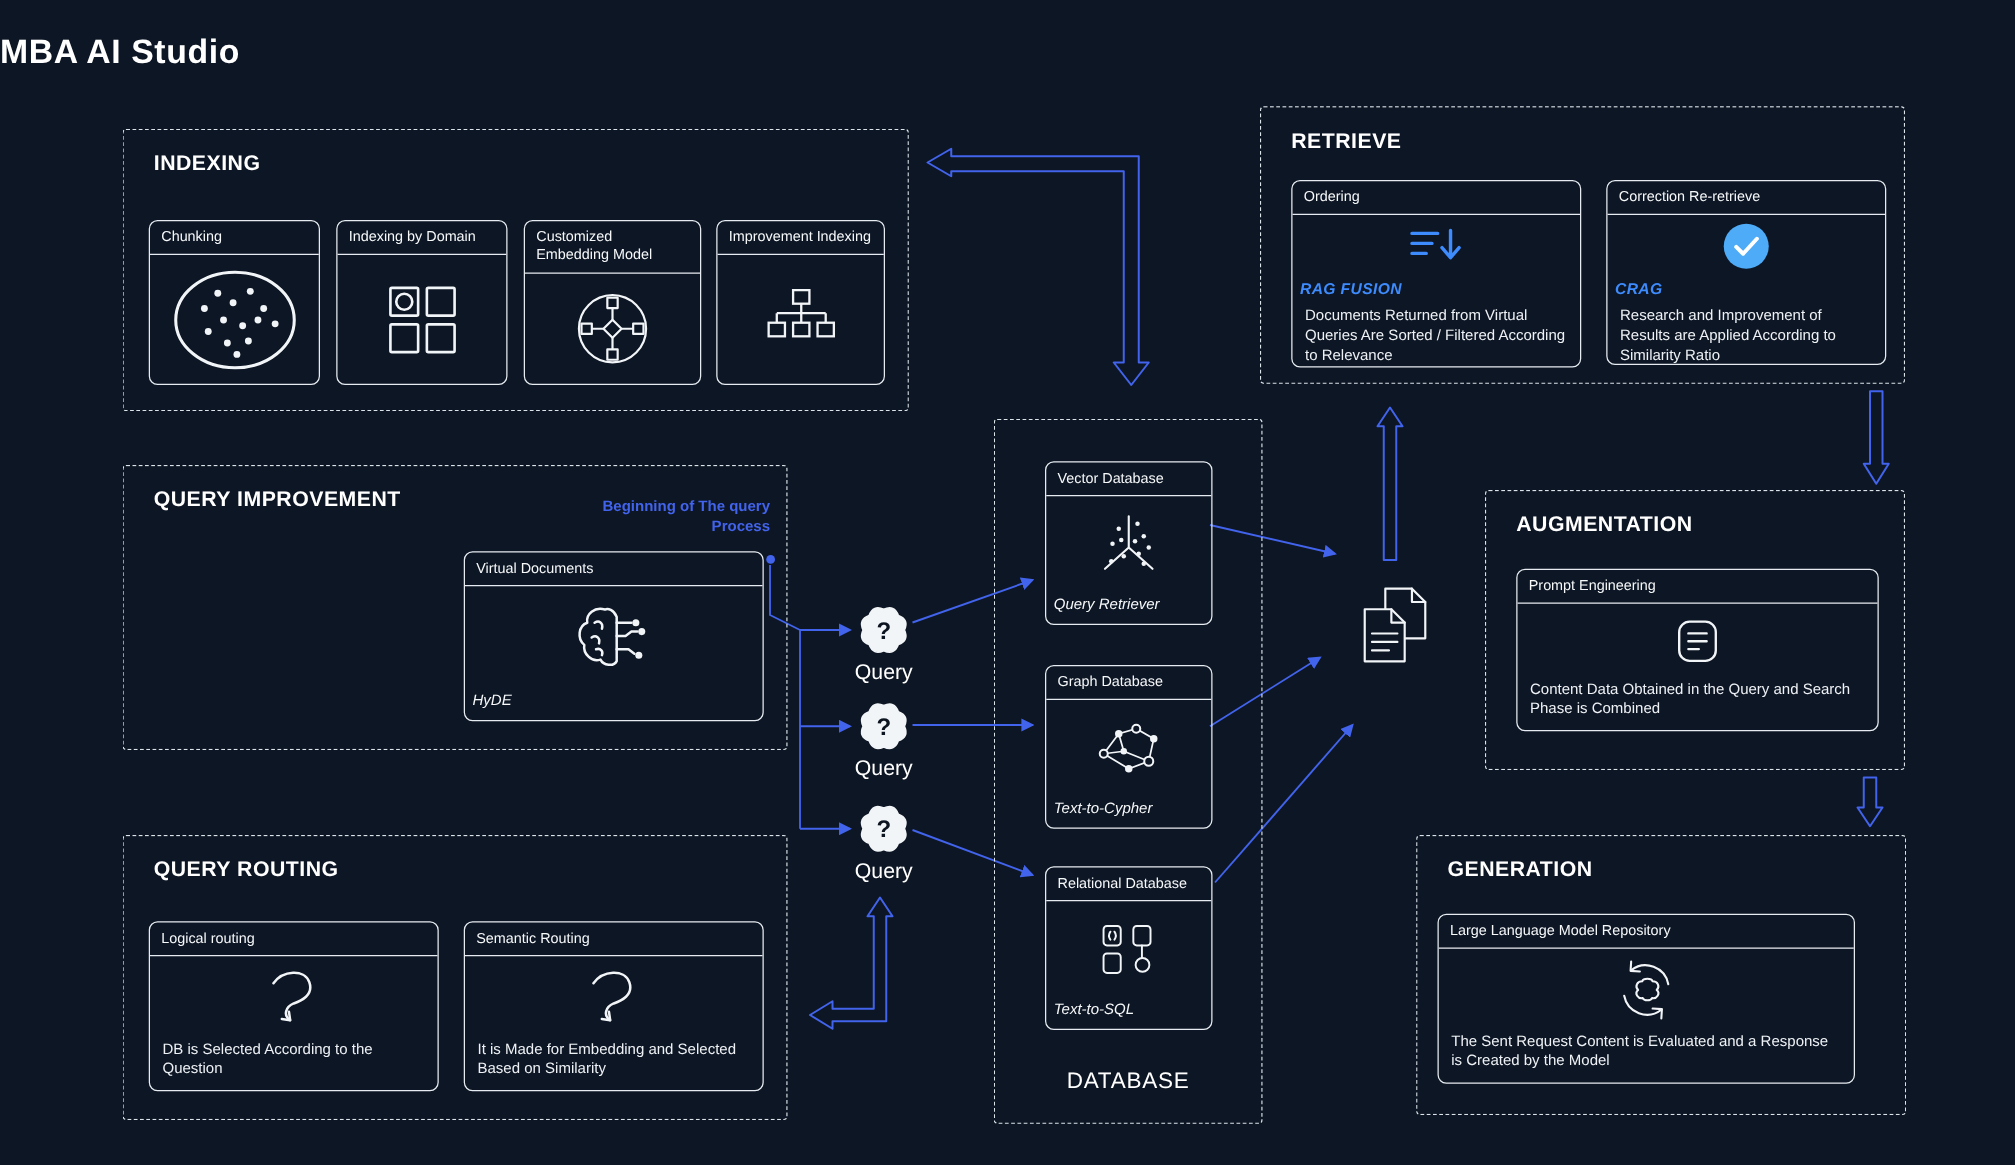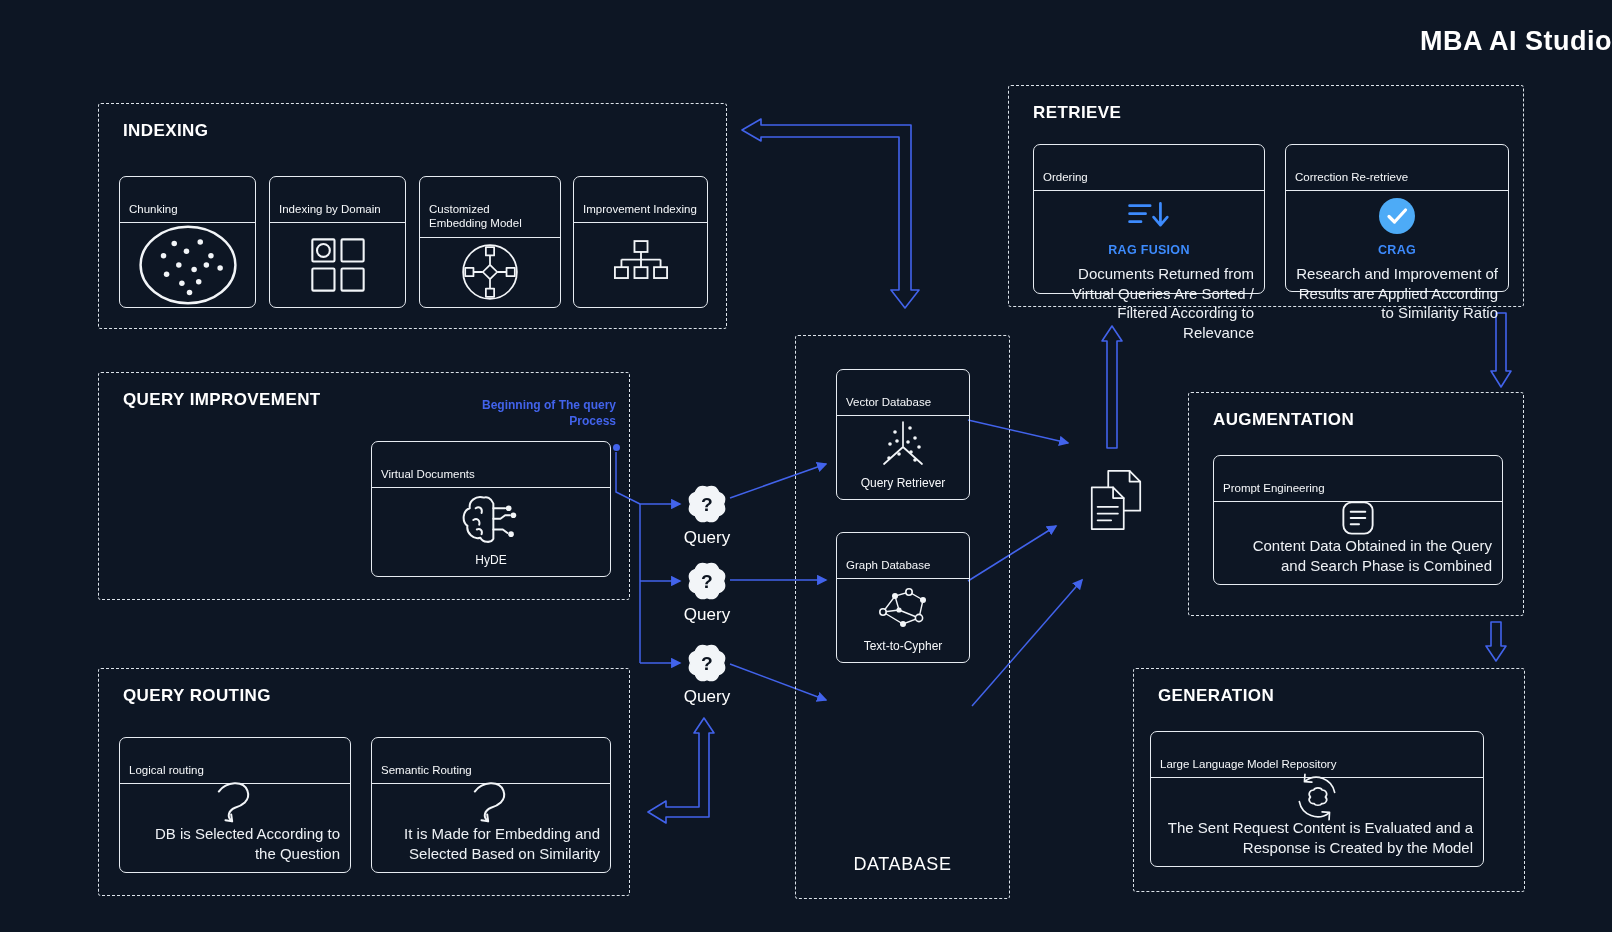--- a/index.html
+++ b/index.html
@@ -1,30 +1,30 @@
 <!DOCTYPE html>
 <html><head>
 <meta charset="utf-8">
 <style>
   html,body { margin:0; padding:0; background:#0d1624; }
   .canvas { position:relative; width:1612px; height:932px; background:#0d1624; overflow:hidden;
             font-family:"Liberation Sans", sans-serif; color:#f2f5f8; }
-  .app-title { position:absolute; left:0; top:26px; width:100%; text-align:right;
+  .app-title { position:absolute; left:0; top:26px; width:100%; text-align:left;
                font-size:27px; font-weight:800; letter-spacing:.5px; color:#ffffff; z-index:2; }
   .section { position:absolute; border:1.6px dashed #dce3ea; border-radius:3px; z-index:2; }
   .sec-title { position:absolute; top:17px; left:24px; font-size:17px; font-weight:bold;
                color:#fff; letter-spacing:.4px; white-space:nowrap; }
   .card { position:absolute; border:1px solid #e7ecf2; border-radius:7px;
           display:flex; flex-direction:column; background:transparent; }
-  .card-head { padding:6px 9px; font-size:11.5px; line-height:1.25; border-bottom:1px solid #e7ecf2; color:#f6f8fa;margin-top:19px; }
+  .card-head { padding:6px 9px; font-size:11.5px; line-height:1.25; border-bottom:1px solid #e7ecf2; color:#f6f8fa; }
   .card-body { flex:1 1 auto; display:flex; align-items:center; justify-content:center; min-height:0; }
   .card-body.sm { flex:0 0 50px; }
-  .card-label { flex:0 0 auto; text-align:center; font-size:12px; padding:2px 6px 9px; color:#f6f8fa; }
+  .card-label { flex:0 0 auto; text-align:left; font-size:12px; padding:2px 6px 9px; color:#f6f8fa;font-style:italic; }
   .card-label.accent { color:#3d8bfd; font-weight:bold; font-size:12.5px; letter-spacing:.3px; padding-bottom:5px; }
-  .card-desc { flex:0 0 auto; font-size:15px; line-height:1.3; padding:2px 10px 9px; color:#eef1f5;text-align:right; }
+  .card-desc { flex:0 0 auto; font-size:12px; line-height:1.3; padding:2px 10px 9px; color:#eef1f5; }
   .annotation { position:absolute; color:#4263eb; font-weight:bold; font-size:12px; line-height:1.3;
                 text-align:right; z-index:2; }
   .blue-dot { position:absolute; width:7px; height:7px; border-radius:50%; background:#4263eb; z-index:2; }
   .query-node { position:absolute; width:46px; display:flex; flex-direction:column; align-items:center; gap:2px; z-index:3; }
   .q-label { font-size:17px; color:#fff; }
   .db-title { position:absolute; left:0; width:100%; text-align:center; font-size:18px; font-weight:normal;
               letter-spacing:.6px; color:#fff; }
   .doc-node { position:absolute; z-index:3; }
   .arrows { position:absolute; left:0; top:0; z-index:1; }
   .h { fill:none; stroke:#4263eb; stroke-width:1.6; stroke-linejoin:round; }
@@ -301,20 +301,29 @@
     </div>
     <div class="card" style="left:40px;top:196px;width:132px;height:129px">
       <div class="card-head">Graph Database</div>
       <div class="card-body">
           <svg class="ic" width="56" height="48">
             <use href="#i-graph"></use>
           </svg>
         </div>
       <div class="card-label">Text-to-Cypher</div>
     </div>
+    <div class="card" style="left:40px;top:357px;width:132px;height:129px">
+      <div class="card-head">Relational Database</div>
+      <div class="card-body">
+          <svg class="ic" width="48" height="44">
+            <use href="#i-sql"></use>
+          </svg>
+        </div>
+      <div class="card-label">Text-to-SQL</div>
+    </div>
     <div class="db-title" style="top:518px">DATABASE</div>
   </div>
 
   <div class="section" style="left:1008px;top:85px;width:514px;height:220px">
     <div class="sec-title">RETRIEVE</div>
     <div class="card" style="left:24px;top:58px;width:230px;height:148px">
       <div class="card-head">Ordering</div>
       <div class="card-body sm">
           <svg class="ic" width="46" height="32">
             <use href="#i-sort"></use>

